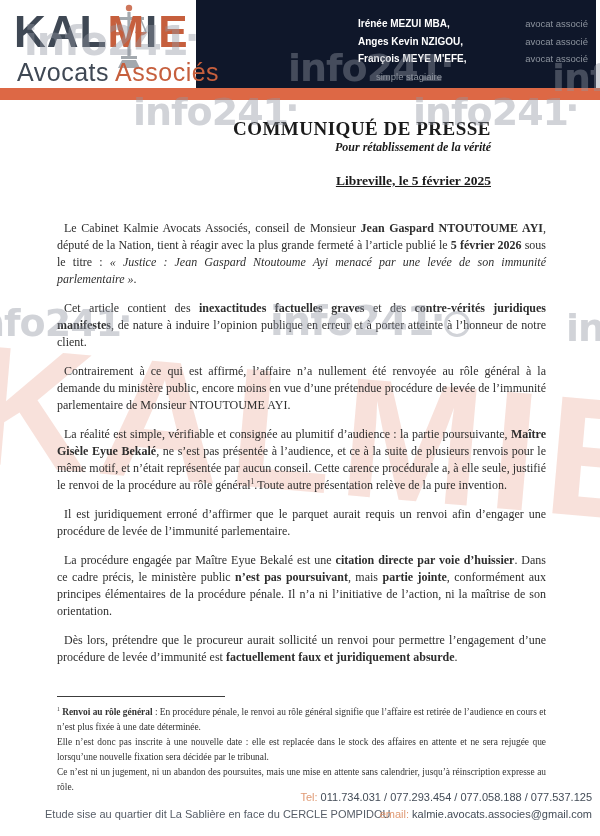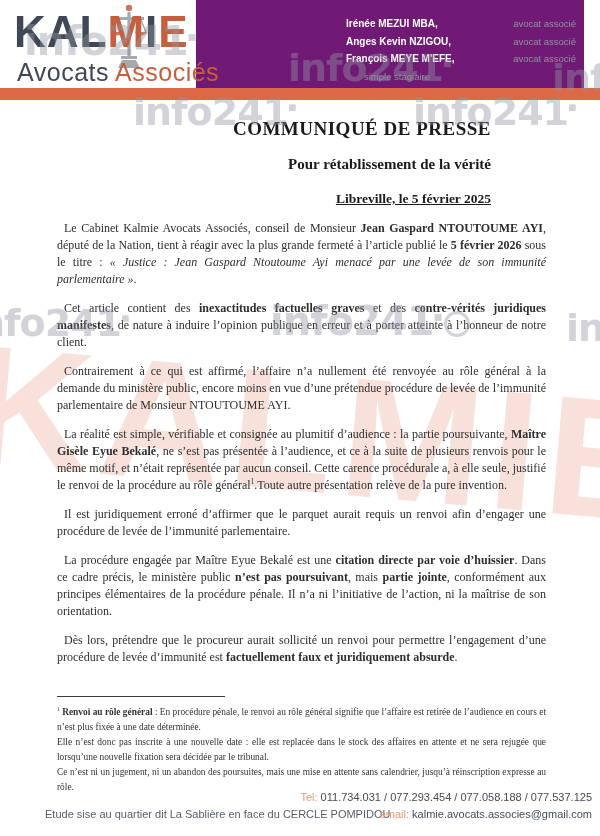--- a/index.html
+++ b/index.html
@@ -9,21 +9,21 @@
   
   .logo-box{position:absolute;left:0;top:0;width:196px;height:88px;background:#fff;z-index:2;}
   .logo-word{position:absolute;left:14px;top:8px;font-family:"Liberation Sans","DejaVu Sans",sans-serif;
              font-weight:bold;font-size:44px;letter-spacing:1px;line-height:48px;white-space:nowrap;}
   .l-dark{color:#3f4854;} .l-orange{color:#c65f3d;}
   .scales{position:absolute;left:97px;top:-4px;z-index:-1;opacity:.9;}
   .logo-sub{position:absolute;left:17px;top:58px;font-family:"Liberation Sans","DejaVu Sans",sans-serif;
             font-size:25px;letter-spacing:.5px;white-space:nowrap;}
   .sub-dark{color:#3f4854;} .sub-orange{color:#c65f3d;}
 
-  .attorney-box{position:absolute;left:180px;top:0;width:404px;height:88px;background:#701a75;z-index:1;
+  .attorney-box{position:absolute;left:192px;top:0;width:404px;height:88px;background:#0f172a;z-index:1;
                 box-sizing:border-box;padding:15px 8px 0 166px;
                 font-family:"Liberation Sans","DejaVu Sans",sans-serif;}
   .att-row{display:flex;line-height:17.5px;}
   .att-name{width:150px;color:#ffffff;font-weight:bold;font-size:10px;white-space:nowrap;}
   .att-title{color:#8d949e;font-size:9.5px;white-space:nowrap;margin-left:18px;}
 
   .orange-bar{position:absolute;left:0;top:88px;width:600px;height:12px;background:#dd6845;z-index:3;}
 
   
   .wm{position:absolute;z-index:4;pointer-events:none;font-family:"DejaVu Sans",sans-serif;
@@ -32,21 +32,21 @@
   .wm .ball{display:inline-block;width:.5em;height:.5em;border:3px solid rgba(145,151,161,0.42);
             border-radius:50%;vertical-align:middle;margin-left:2px;}
   .wm-kalmie{position:absolute;left:-30px;top:318px;z-index:0;pointer-events:none;
              font-family:"Liberation Sans","DejaVu Sans",sans-serif;font-weight:bold;
              font-size:170px;letter-spacing:8px;line-height:1;white-space:nowrap;
              color:rgba(216,88,58,0.18);transform:rotate(5deg);transform-origin:left center;}
 
   
   .doc-head{position:absolute;left:0;top:118px;width:491px;text-align:right;z-index:1;color:#1b1b1b;}
   .doc-title{font-size:19px;font-weight:bold;letter-spacing:.5px;margin:0;}
-  .doc-subtitle{font-size:15px;font-weight:bold;margin-top:16px;}
+  .doc-subtitle{font-size:12px;font-weight:bold;margin-top:0;font-style:italic;}
   .doc-dateline{font-size:13.5px;font-weight:bold;margin-top:18px;text-decoration:underline;}
 
   
   .doc-body{position:absolute;left:57px;top:220px;width:489px;z-index:1;
             font-size:12px;line-height:17px;text-align:justify;}
   .doc-body p{margin:0 0 12px 0;text-indent:7px;}
   .doc-body sup,.footnote sup{font-size:.6em;vertical-align:super;line-height:0;}
 
   
   .footnote{position:absolute;left:57px;top:696px;width:489px;z-index:1;

